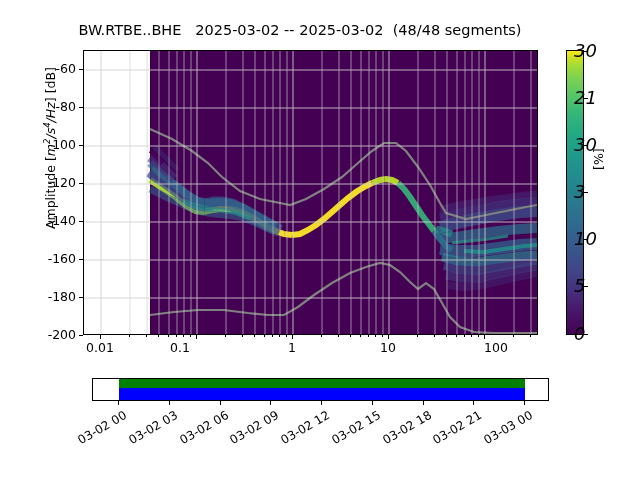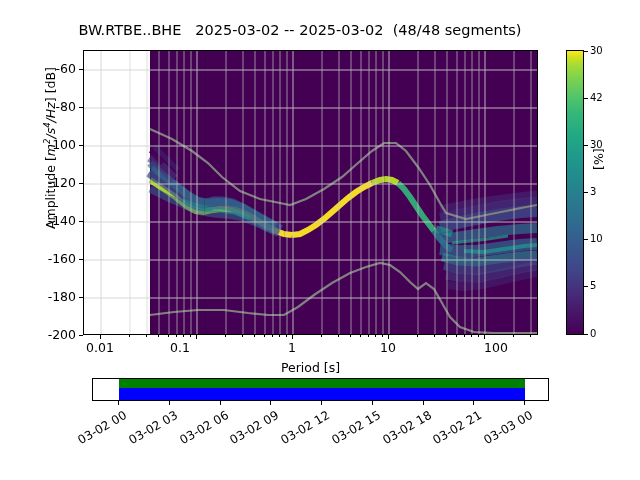--- a/index.html
+++ b/index.html
@@ -133,23 +133,24 @@
       #7ad151 90%, #a5db36 95%, #d2e21b 98%, #fde725 100%);
   }
   .cbtick {
     position: absolute;
     left: 18px;
     width: 4px; height: 1px;
     background: #000;
   }
   .cbtick-label {
     position: absolute;
-    left: 24px;
-    font-size: 10px;
+    left: 8px;
+    font-size: 18px;
     line-height: 12.5px;
+    font-style: italic;
   }
   #cblabel {
     position: absolute;
     left: 591px;
     top: 170px;
     font-size: 12.5px;
     transform: rotate(-90deg);
     transform-origin: left top;
     white-space: nowrap;
   }
@@ -377,38 +378,37 @@
   <div class="tickmark-x minor" style="left:478px"></div>
   <div class="tickmark-x minor" style="left:513px"></div>
   <div class="tickmark-x minor" style="left:530px"></div>
 
   <div class="xtick-label" style="left:100px">0.01</div>
   <div class="xtick-label" style="left:180px">0.1</div>
   <div class="xtick-label" style="left:292px">1</div>
   <div class="xtick-label" style="left:388px">10</div>
   <div class="xtick-label" style="left:496px">100</div>
 
-  <div id="xlabel">Period [s]</div>
 
   <div id="colorbar-wrap">
     <div id="colorbar"></div>
     <div class="cbtick" style="top:284px"></div>
     <div class="cbtick" style="top:236px"></div>
     <div class="cbtick" style="top:189px"></div>
     <div class="cbtick" style="top:142px"></div>
     <div class="cbtick" style="top:95px"></div>
     <div class="cbtick" style="top:48px"></div>
     <div class="cbtick" style="top:1px"></div>
 
     <div class="cbtick-label" style="top:278px">0</div>
     <div class="cbtick-label" style="top:230px">5</div>
     <div class="cbtick-label" style="top:183px">10</div>
     <div class="cbtick-label" style="top:136px">3</div>
     <div class="cbtick-label" style="top:89px">30</div>
-    <div class="cbtick-label" style="top:42px">42</div>
+    <div class="cbtick-label" style="top:42px">21</div>
     <div class="cbtick-label" style="top:-5px">30</div>
   </div>
   <div id="cblabel">[%]</div>
 
   <div id="timeline">
     <div id="tl-green"></div>
     <div id="tl-blue"></div>
   </div>
 
   <div class="tl-tick" style="left:118px"></div>

